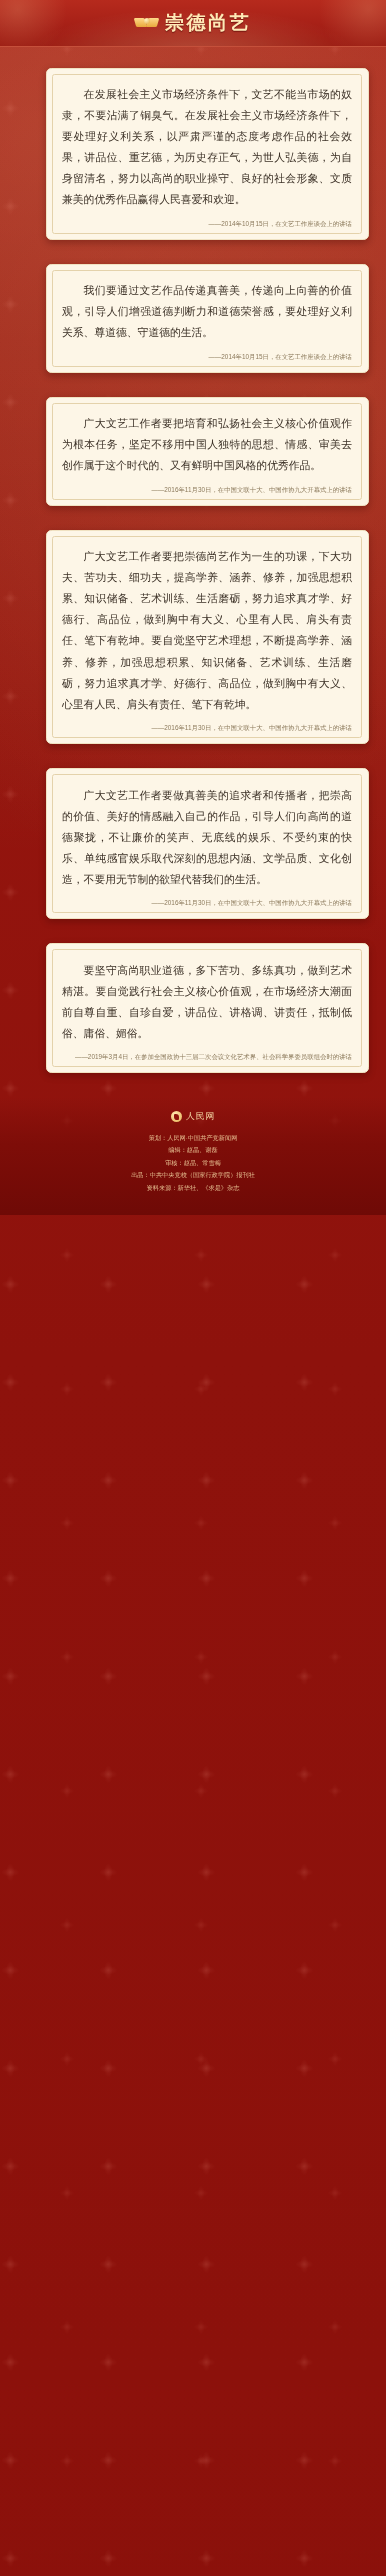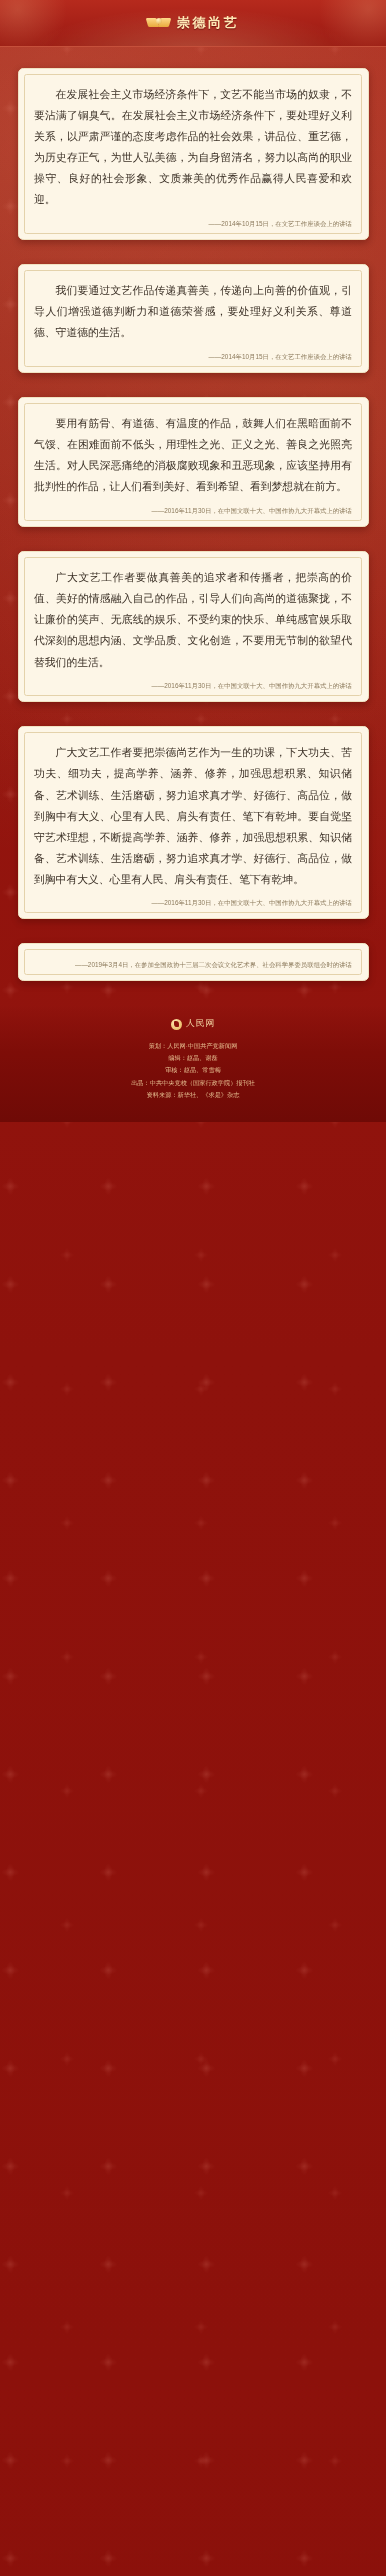--- a/index.html
+++ b/index.html
@@ -82,33 +82,34 @@
   .ribbon::after  { right: 0; transform: skewX(-16deg); }
   .ribbon-dot {
     position: absolute;
     left: 8.8px; top: 2.6px;
     width: 6.2px; height: 6.2px;
     border-radius: 50%;
     background: radial-gradient(circle at 35% 30%, #fff3c4, #e3a53a);
     z-index: 2;
   }
   .header-title {
-    font-size: 13px;
+    font-size: 19px;
     font-weight: bold;
     letter-spacing: 2.6px;
     color: #ffe9b6;
     text-shadow: 0 0.5px 1px rgba(90,10,5,.7);
     font-family: "Liberation Serif", "DejaVu Serif", serif;
   }
 
   
   .content {
     position: relative;
     z-index: 3;
     padding: 20.6px 17.5px 0 17.5px;
+    margin-left: 28px;
   }
   .card {
     position: relative;
     background: #fdf6e7;
     border-radius: 5.2px;
     margin-bottom: 24px;
     padding: 15.5px 15.5px 9.3px 15.5px;
     box-shadow: 0 2.6px 7.2px rgba(60,5,3,.33);
     border: 0.5px solid #f0e2c2;
   }
@@ -204,38 +205,39 @@
     <p class="card-text">在发展社会主义市场经济条件下，文艺不能当市场的奴隶，不要沾满了铜臭气。在发展社会主义市场经济条件下，要处理好义利关系，以严肃严谨的态度考虑作品的社会效果，讲品位、重艺德，为历史存正气，为世人弘美德，为自身留清名，努力以高尚的职业操守、良好的社会形象、文质兼美的优秀作品赢得人民喜爱和欢迎。</p>
     <div class="card-source">——2014年10月15日，在文艺工作座谈会上的讲话</div>
   </div>
 
 
   <div class="card">
     <p class="card-text">我们要通过文艺作品传递真善美，传递向上向善的价值观，引导人们增强道德判断力和道德荣誉感，要处理好义利关系、尊道德、守道德的生活。</p>
     <div class="card-source">——2014年10月15日，在文艺工作座谈会上的讲话</div>
   </div>
 
-
-  <div class="card">
-    <p class="card-text">要用有筋骨、有道德、有温度的作品，鼓舞人们在黑暗面前不气馁、在困难面前不低头，用理性之光、正义之光、善良之光照亮生活。对人民深恶痛绝的消极腐败现象和丑恶现象，应该坚持用有批判性的作品，让人们看到美好、看到希望、看到梦想就在前方。</p>
+  <div class="card">
+    <p class="card-text">广大文艺工作者要把培育和弘扬社会主义核心价值观作为根本任务，坚定不移用中国人独特的思想、情感、审美去创作属于这个时代的、又有鲜明中国风格的优秀作品。</p>
+    <div class="card-source">——2016年11月30日，在中国文联十大、中国作协九大开幕式上的讲话</div>
+  </div>
+
+
+  <div class="card">
+    <p class="card-text">广大文艺工作者要把崇德尚艺作为一生的功课，下大功夫、苦功夫、细功夫，提高学养、涵养、修养，加强思想积累、知识储备、艺术训练、生活磨砺，努力追求真才学、好德行、高品位，做到胸中有大义、心里有人民、肩头有责任、笔下有乾坤。要自觉坚守艺术理想，不断提高学养、涵养、修养，加强思想积累、知识储备、艺术训练、生活磨砺，努力追求真才学、好德行、高品位，做到胸中有大义、心里有人民、肩头有责任、笔下有乾坤。</p>
     <div class="card-source">——2016年11月30日，在中国文联十大、中国作协九大开幕式上的讲话</div>
   </div>
 
   <div class="card">
     <p class="card-text">广大文艺工作者要做真善美的追求者和传播者，把崇高的价值、美好的情感融入自己的作品，引导人们向高尚的道德聚拢，不让廉价的笑声、无底线的娱乐、不受约束的快乐、单纯感官娱乐取代深刻的思想内涵、文学品质、文化创造，不要用无节制的欲望代替我们的生活。</p>
     <div class="card-source">——2016年11月30日，在中国文联十大、中国作协九大开幕式上的讲话</div>
   </div>
 
-  <div class="card">
-    <p class="card-text">广大文艺工作者要把崇德尚艺作为一生的功课，下大功夫、苦功夫、细功夫，提高学养、涵养、修养，加强思想积累、知识储备、艺术训练、生活磨砺，努力追求真才学、好德行、高品位，做到胸中有大义、心里有人民、肩头有责任、笔下有乾坤。要自觉坚守艺术理想，不断提高学养、涵养、修养，加强思想积累、知识储备、艺术训练、生活磨砺，努力追求真才学、好德行、高品位，做到胸中有大义、心里有人民、肩头有责任、笔下有乾坤。</p>
-    <div class="card-source">——2016年11月30日，在中国文联十大、中国作协九大开幕式上的讲话</div>
-  </div>
-
-
-  <div class="card">
+
+  <div class="card">
+    <p class="card-text">要坚守高尚职业道德，多下苦功、多练真功，做到艺术精湛。要自觉践行社会主义核心价值观，在市场经济大潮面前自尊自重、自珍自爱，讲品位、讲格调、讲责任，抵制低俗、庸俗、媚俗。</p>
     <div class="card-source">——2019年3月4日，在参加全国政协十三届二次会议文化艺术界、社会科学界委员联组会时的讲话</div>
   </div>
 
 </div>
 
 <div class="footer">
   <div class="footer-logo">
     <div class="footer-logo-mark"></div>
     <div class="footer-logo-text">人民网</div>
   </div>

